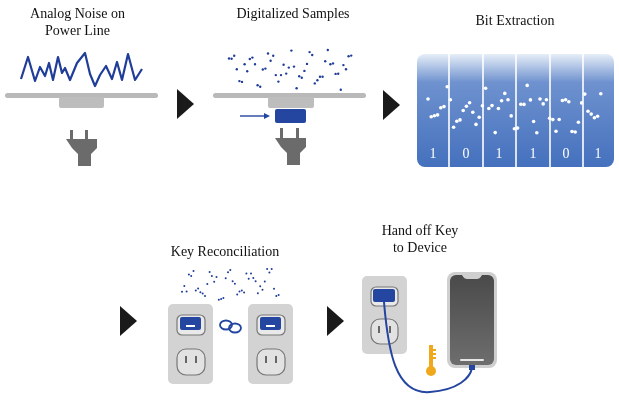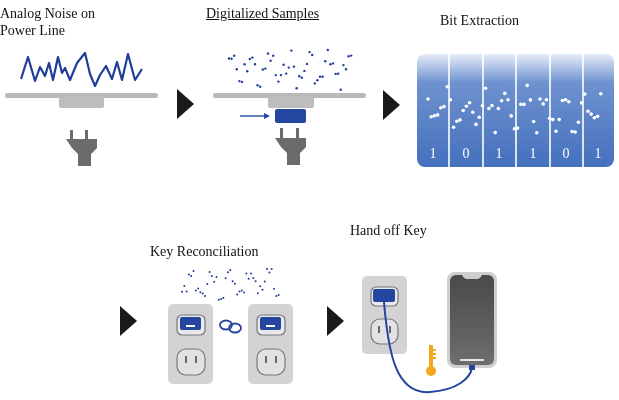--- a/index.html
+++ b/index.html
@@ -1,38 +1,39 @@
 <!DOCTYPE html>
 <html><head>
 <meta charset="utf-8">
 <style>
   html, body { margin: 0; padding: 0; background: #ffffff; }
   body { width: 619px; height: 400px; position: relative; overflow: hidden;
          font-family: "Liberation Serif", serif; }
-  .lbl { position: absolute; font-size: 14px; line-height: 17px; color: #111; white-space: nowrap; }
+  .lbl { position: absolute; text-align: center; font-size: 14px; line-height: 17px; color: #111; white-space: nowrap; }
   svg { position: absolute; left: 0; top: 0; }
 </style>
 </head>
 <body>
 
 <div class="lbl" style="left:0;top:5px;width:155px;">
   <div>Analog Noise on</div>
   <div>Power Line</div>
 </div>
-<div class="lbl" style="left:206px;top:5px;width:150px;text-decoration:underline;">
+<div class="lbl" style="left:218px;top:5px;width:150px;">
   <div>Digitalized Samples</div>
 </div>
 <div class="lbl" style="left:440px;top:12px;width:150px;">
   <div>Bit Extraction</div>
 </div>
 <div class="lbl" style="left:150px;top:231px;width:150px;margin-top:12px;">
   <div>Key Reconciliation</div>
 </div>
 <div class="lbl" style="left:350px;top:222px;width:140px;">
   <div>Hand off Key</div>
+  <div>to Device</div>
 </div>
 
 <svg id="scene" width="619" height="400" viewBox="0 0 619 400">
   <defs>
     <linearGradient id="panelGrad" x1="0" y1="0" x2="0" y2="1">
       <stop offset="0" stop-color="#e6eef8"></stop>
       <stop offset="0.25" stop-color="#6f92cf"></stop>
       <stop offset="1" stop-color="#4470bd"></stop>
     </linearGradient>
     <linearGradient id="phoneGrad" x1="0" y1="0" x2="0" y2="1">

